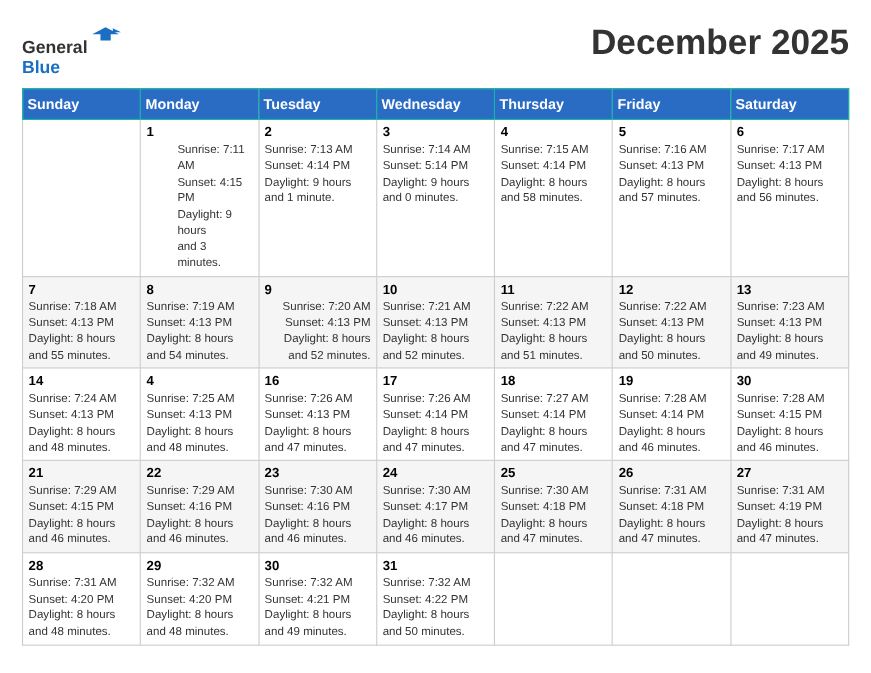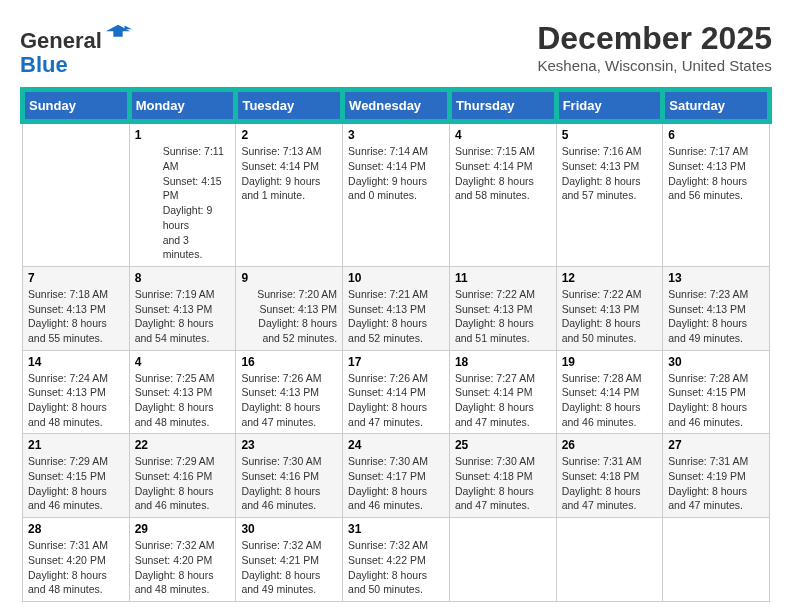--- a/index.html
+++ b/index.html
@@ -14,21 +14,21 @@
       display: flex;
       justify-content: space-between;
       align-items: flex-start;
       margin-bottom: 10px;
     }
     .logo {
       display: flex;
       align-items: center;
     }
     .logo-text {
-      font-size: 22px;
+      font-size: 16px;
       font-weight: bold;
       line-height: 1.1;
     }
     .logo-general { color: #333; }
     .logo-blue { color: #1a6fc4; }
     .logo-icon {
       width: 28px;
       height: 28px;
       margin-left: 2px;
     }
@@ -49,21 +49,21 @@
       border-collapse: collapse;
       font-size: 11px;
     }
     .calendar th {
       background: #2a6bc4;
       color: #fff;
       padding: 6px 4px;
       text-align: left;
       font-size: 13px;
       font-weight: bold;
-      border: 5px solid #14b8a6;
+      border: 1px solid #14b8a6;
     }
     .calendar td {
       border: 1px solid #ccc;
       vertical-align: top;
       padding: 4px 5px;
       width: 107px;
       min-height: 80px;
       background: #fff;
     }
     .calendar tr:nth-child(even) td {
@@ -96,21 +96,20 @@
             <polygon points="22,6 30,10 22,10" fill="#1a6fc4"></polygon>
           </svg>
       </div>
       <div class="logo-text">
         <span class="logo-blue">Blue</span>
       </div>
     </div>
   </div>
   <div class="title-block">
     <div class="month-title">December 2025</div>
-    <div class="location">Keshena, Wisconsin, United States</div>
   </div>
 </div>
 
 <table class="calendar">
   <thead>
     <tr>
     <th>Sunday</th>
         <th>Monday</th>
         <th>Tuesday</th>
         <th>Wednesday</th>
@@ -132,21 +131,21 @@
         <td>
           <span class="day-num">2</span>
           <div class="day-info" style="white-space: pre-line;">Sunrise: 7:13 AM
 Sunset: 4:14 PM
 Daylight: 9 hours
 and 1 minute.</div>
         </td>
         <td>
           <span class="day-num">3</span>
           <div class="day-info" style="white-space: pre-line;">Sunrise: 7:14 AM
-Sunset: 4:14 PM
+Sunset: 5:14 PM
 Daylight: 9 hours
 and 0 minutes.</div>
         </td>
         <td>
           <span class="day-num">4</span>
           <div class="day-info" style="white-space: pre-line;">Sunrise: 7:15 AM
 Sunset: 4:14 PM
 Daylight: 8 hours
 and 58 minutes.</div>
         </td>

